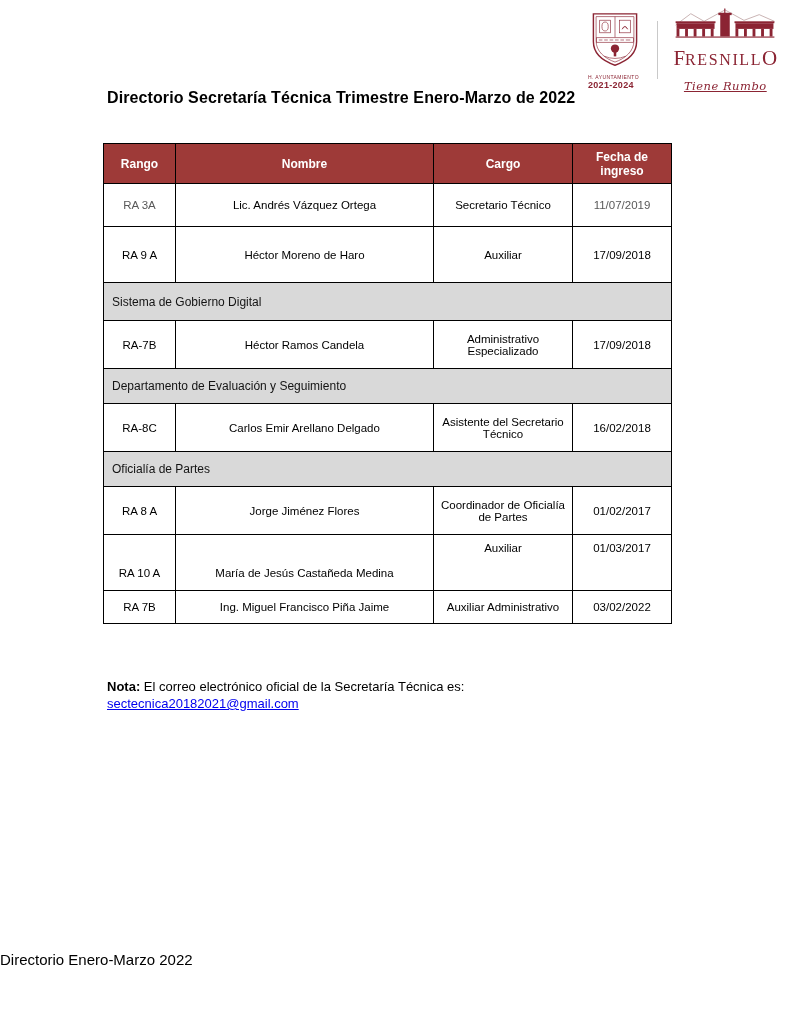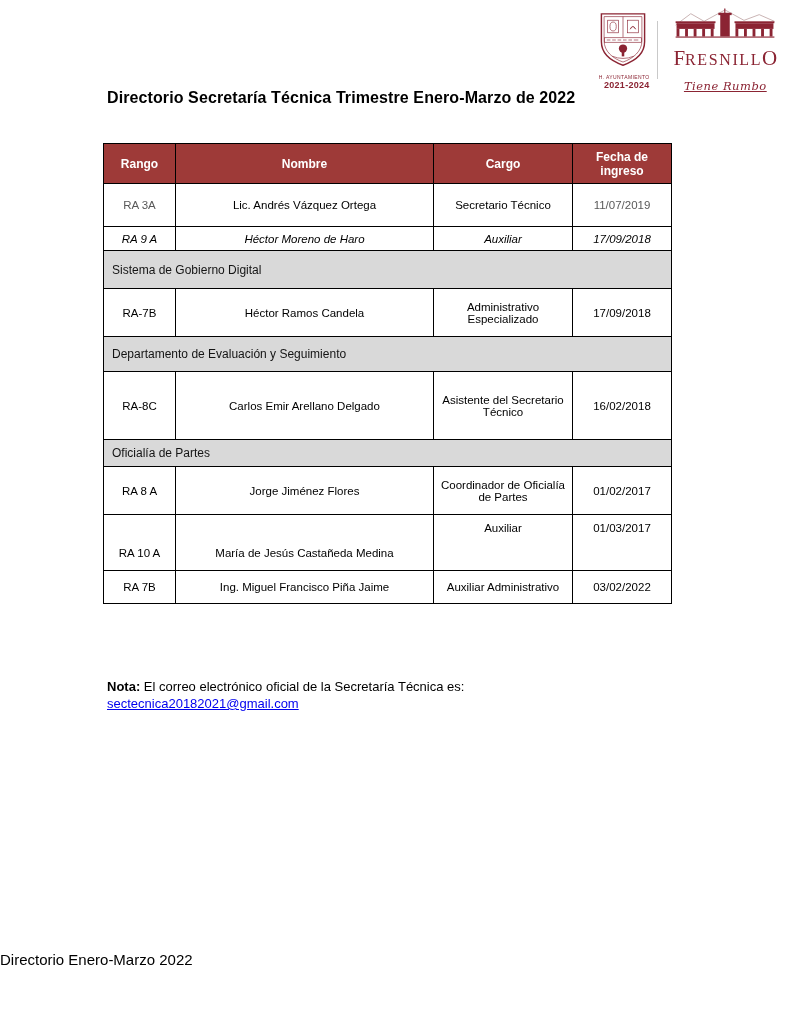--- a/index.html
+++ b/index.html
@@ -17,21 +17,21 @@
     width:791px;height:1024px;
     background:#ffffff;
     overflow:hidden;
   }
 
   
   .logo{
     position:absolute;top:12px;left:588px;width:198px;height:76px;
     display:flex;align-items:center;gap:7px;
   }
-  .crest-wrap{width:64px;text-align:right;color:var(--maroon-logo);}
+  .crest-wrap{width:64px;text-align:left;color:var(--maroon-logo);}
   .crest-cap1{font-size:5px;letter-spacing:.4px;margin-top:1px;white-space:nowrap;}
   .crest-cap2{font-size:9px;font-weight:bold;letter-spacing:.3px;}
   .logo-divider{width:1px;height:58px;background:#c9c9c9;}
   .wordmark-wrap{width:126px;text-align:center;color:var(--maroon-logo);}
   .wordmark{font-family:"Liberation Serif", serif;line-height:1;white-space:nowrap;margin-top:-2px;}
   .wordmark .cap{font-size:21px;}
   .wordmark .mid{font-size:16px;letter-spacing:1.6px;}
   .tagline{font-family:"DejaVu Serif", serif;font-style:italic;font-size:11.5px;margin-top:10px;letter-spacing:.5px;text-decoration:underline;}
 
   
@@ -155,47 +155,47 @@
           <th>Fecha de ingreso</th>
         </tr>
     </thead>
     <tbody id="table-body">
         <tr style="height: 43px;">
           <td class="muted">RA 3A</td>
           <td>Lic. Andrés Vázquez Ortega</td>
           <td class="pre">Secretario Técnico</td>
           <td class="muted">11/07/2019</td>
         </tr>
-        <tr style="height: 24px; font-style: italic;">
+        <tr style="height: 56px;">
           <td>RA 9 A</td>
           <td>Héctor Moreno de Haro</td>
           <td class="pre">Auxiliar</td>
           <td>17/09/2018</td>
         </tr>
         <tr style="height: 38px;">
           <td colspan="4" class="section">Sistema de Gobierno Digital</td>
         </tr>
         <tr style="height: 48px;">
           <td>RA-7B</td>
           <td>Héctor Ramos Candela</td>
           <td class="pre">Administrativo
 Especializado</td>
           <td>17/09/2018</td>
         </tr>
         <tr style="height: 35px;">
           <td colspan="4" class="section">Departamento de Evaluación y Seguimiento</td>
         </tr>
-        <tr style="height: 68px;">
+        <tr style="height: 48px;">
           <td>RA-8C</td>
           <td>Carlos Emir Arellano Delgado</td>
           <td class="pre">Asistente del Secretario
 Técnico</td>
           <td>16/02/2018</td>
         </tr>
-        <tr style="height: 27px;">
+        <tr style="height: 35px;">
           <td colspan="4" class="section">Oficialía de Partes</td>
         </tr>
         <tr style="height: 48px;">
           <td>RA 8 A</td>
           <td>Jorge Jiménez Flores</td>
           <td class="pre">Coordinador de Oficialía
 de Partes</td>
           <td>01/02/2017</td>
         </tr>
         <tr style="height: 56px;">

